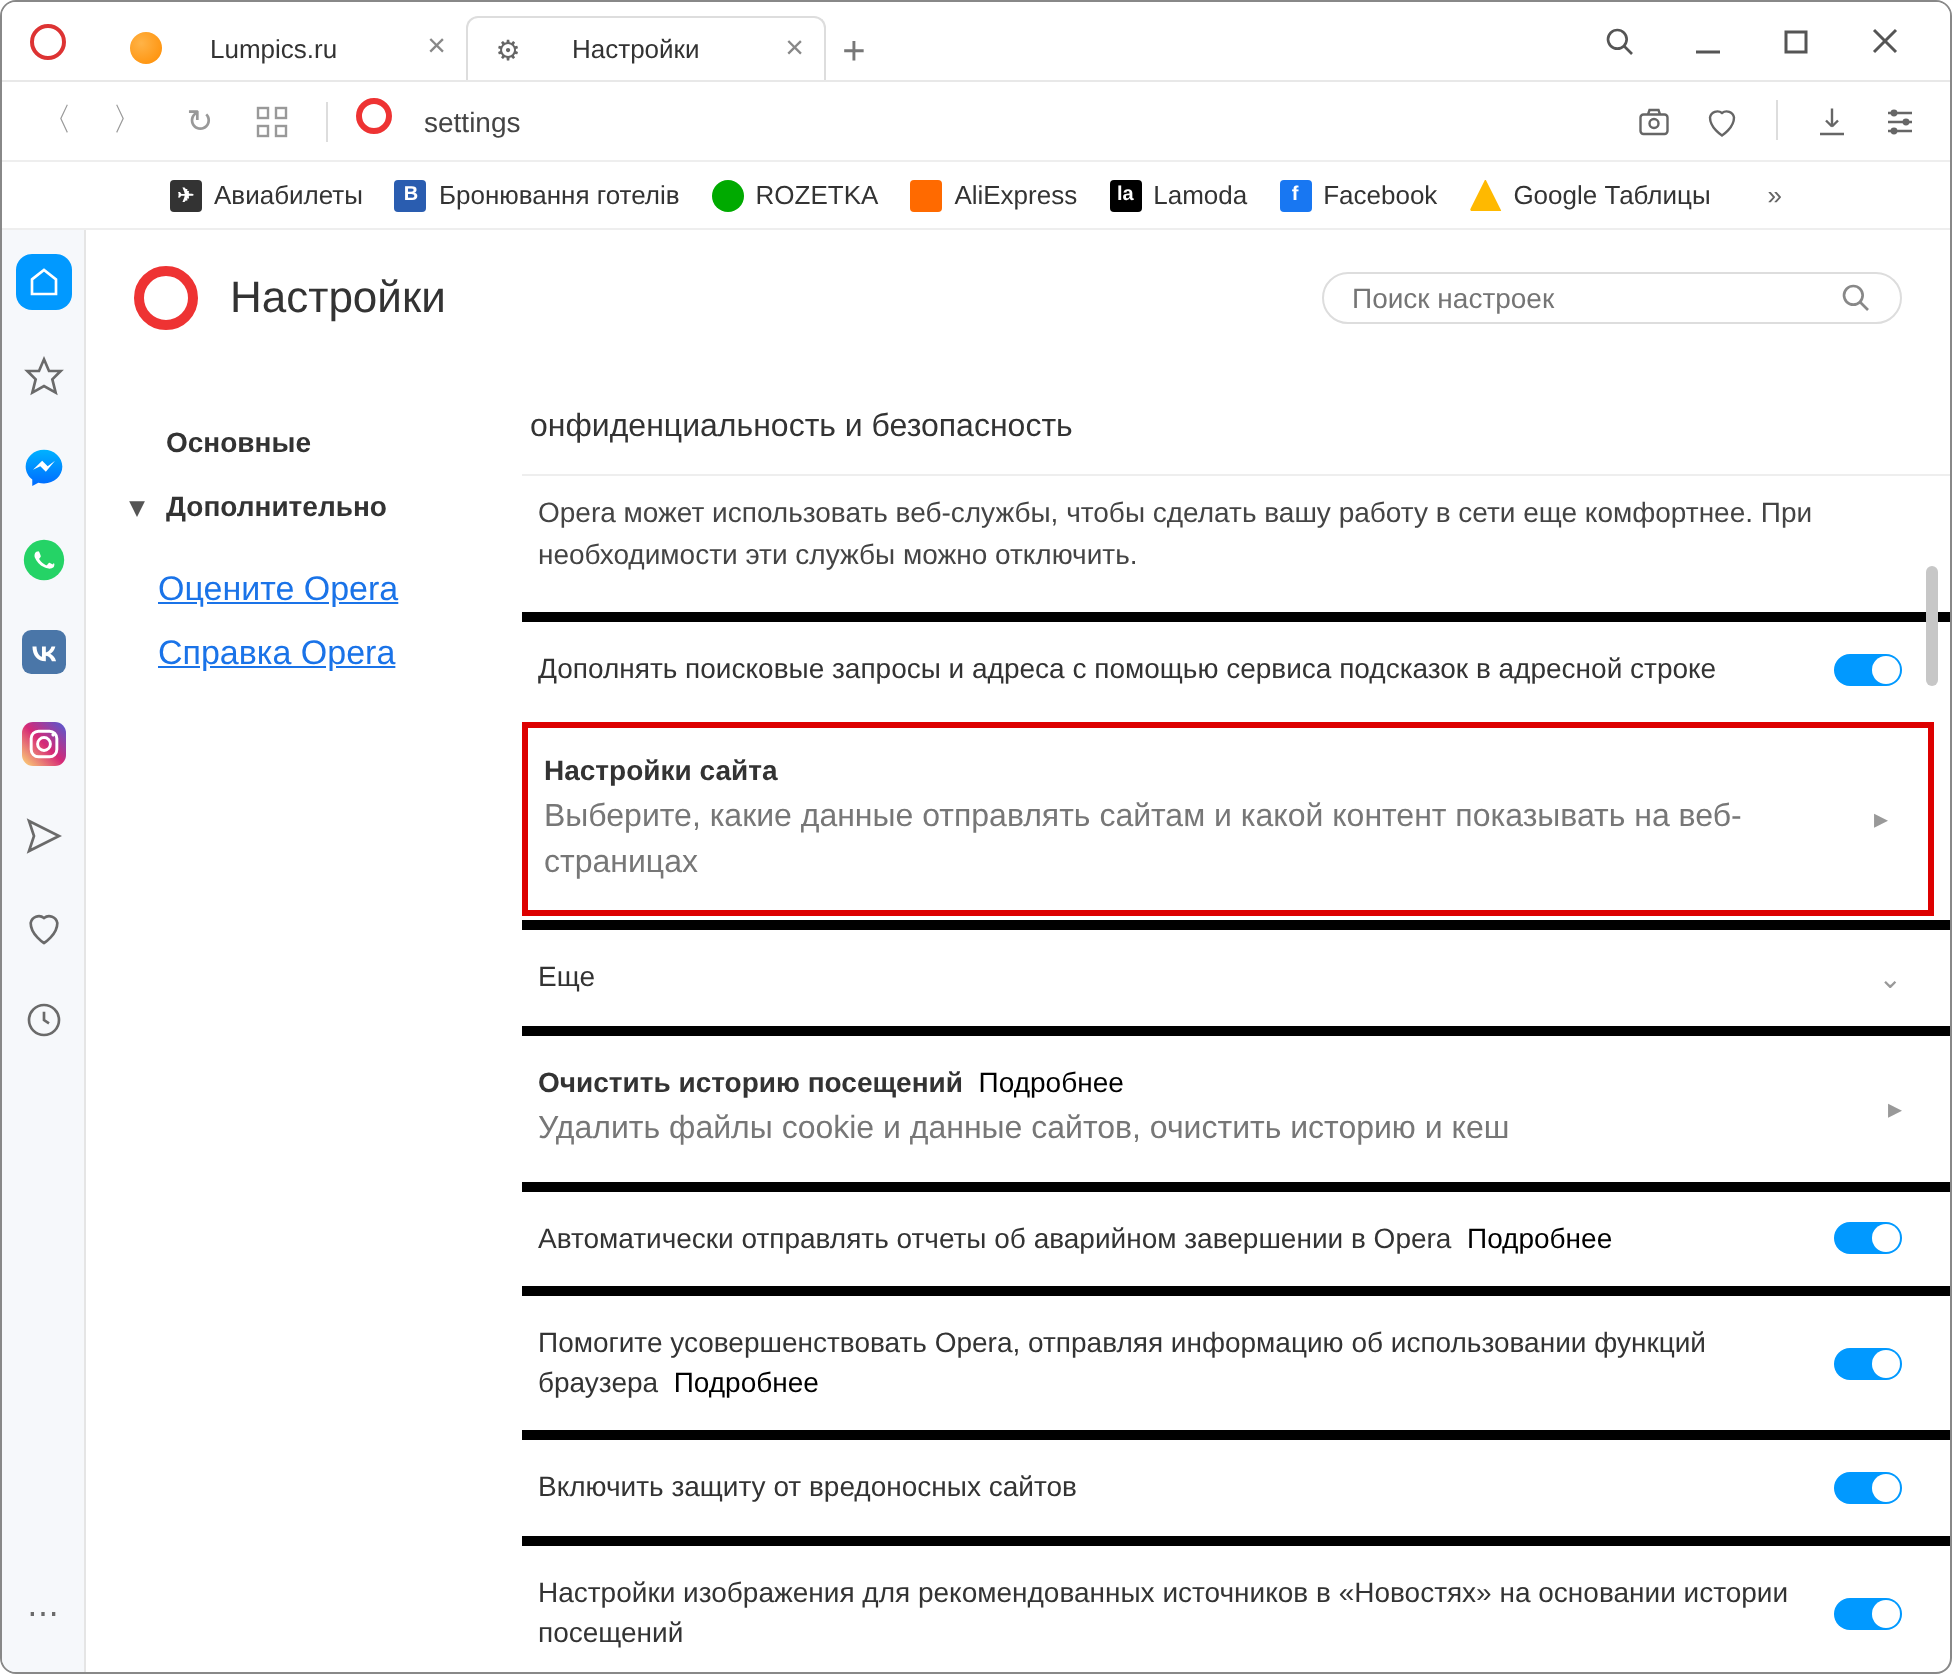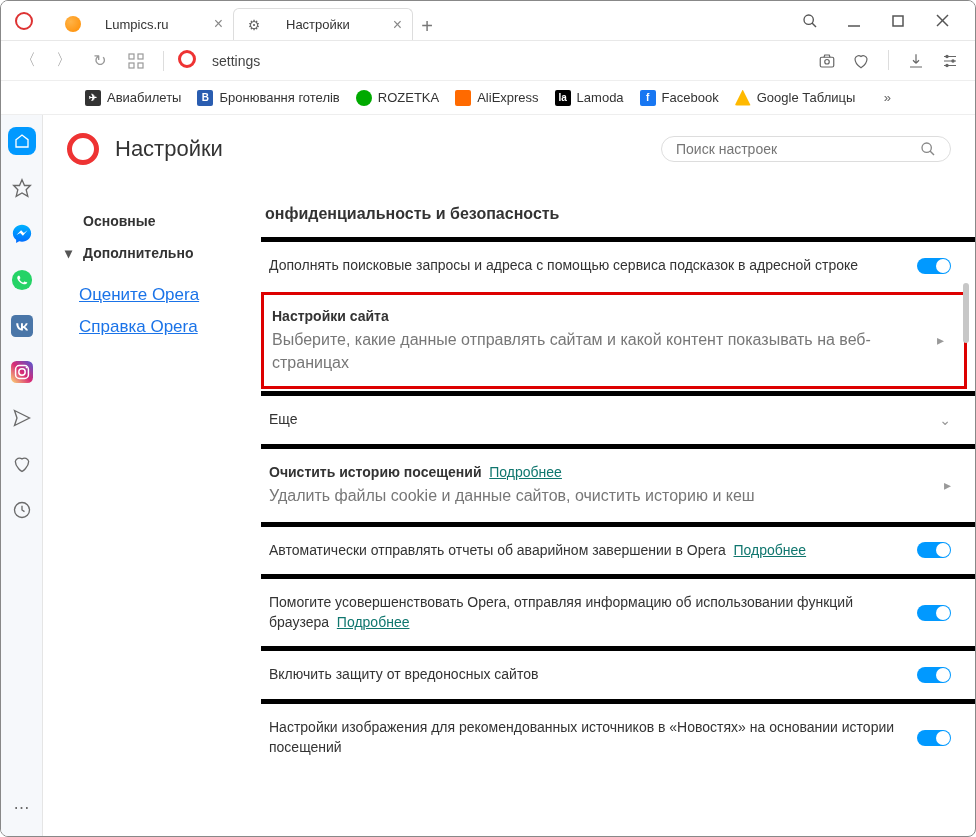--- a/index.html
+++ b/index.html
@@ -42,26 +42,26 @@
 .searchbox{margin-left:auto;width:290px;height:26px;border:1px solid #ddd;border-radius:18px;display:flex;align-items:center;padding:0 14px;color:#888}
 .searchbox input{border:none;outline:none;flex:1;font-size:14px;color:#555}
 .searchbox .sglass{color:#888}
 .main{flex:1;display:flex;overflow:hidden}
 .snav{width:218px;padding:22px 18px;font-size:14px}
 .snav-item{display:flex;align-items:center;gap:8px;padding:8px 4px;color:#333;cursor:pointer;font-weight:600}
 .snav-item .caret{width:10px;display:inline-block;color:#555}
 .snav-links{padding:10px 18px;font-size:17px}
 .snav-links a{color:#1a73e8;text-decoration:underline;display:block;padding:6px 0;cursor:pointer}
 .settings{flex:1;overflow-y:auto;padding:12px 0 24px 0;position:relative}
-.sectitle{font-size:16px;font-weight:700;color:#333;padding:10px 4px 14px 4px}
+.sectitle{font-size:16px;font-weight:400;color:#333;padding:10px 4px 14px 4px}
 .intro{font-size:14px;color:#444;line-height:1.5;padding:8px 24px 18px 8px;border-top:1px solid #eee}
 .row{display:flex;align-items:center;padding:14px 24px 14px 8px;border-top:5px solid #000000;font-size:14px;color:#333;position:relative}
 .row .txt{flex:1;line-height:1.4}
 .row .sub{color:#777;font-size:16px;margin-top:3px}
-.row .lk{color:#0f766e;text-decoration:underline;cursor:pointer}
+.row .lk{color:#000000;cursor:pointer}
 .row .arrow{color:#999;font-size:14px}
 .toggle{width:34px;height:16px;border-radius:10px;background:#0199ff;position:relative;cursor:pointer;flex-shrink:0}
 .toggle::after{content:"";width:14px;height:14px;background:#fff;border-radius:50%;position:absolute;top:1px;right:1px}
 .row.hl{border:3px solid #d00;border-radius:0;margin:2px 8px 2px 0;padding:12px 20px 12px 8px}
 .scroll-hint{position:absolute;right:6px;top:100px;width:6px;height:60px;background:#c7c7c7;border-radius:3px}
 svg{display:block}
 </style>
 </head>
 <body>
 
@@ -287,20 +287,21 @@
               <span>Дополнительно</span>
             </div>
           <div class="snav-links">
             <a>Оцените Opera</a>
             <a>Справка Opera</a>
           </div>
         </div>
 
         <div class="settings">
           <div class="sectitle">онфиденциальность и безопасность</div>
+          <div class="intro">Opera может использовать веб-службы, чтобы сделать вашу работу в сети еще комфортнее. При необходимости эти службы можно отключить.</div>
 
           <div class="row">
             <div class="txt">Дополнять поисковые запросы и адреса с помощью сервиса подсказок в адресной строке</div>
             <div class="toggle"></div>
           </div>
 
           <div class="row hl">
             <div class="txt">
               <div style="font-weight:600">Настройки сайта</div>
               <div class="sub">Выберите, какие данные отправлять сайтам и какой контент показывать на веб-страницах</div>

